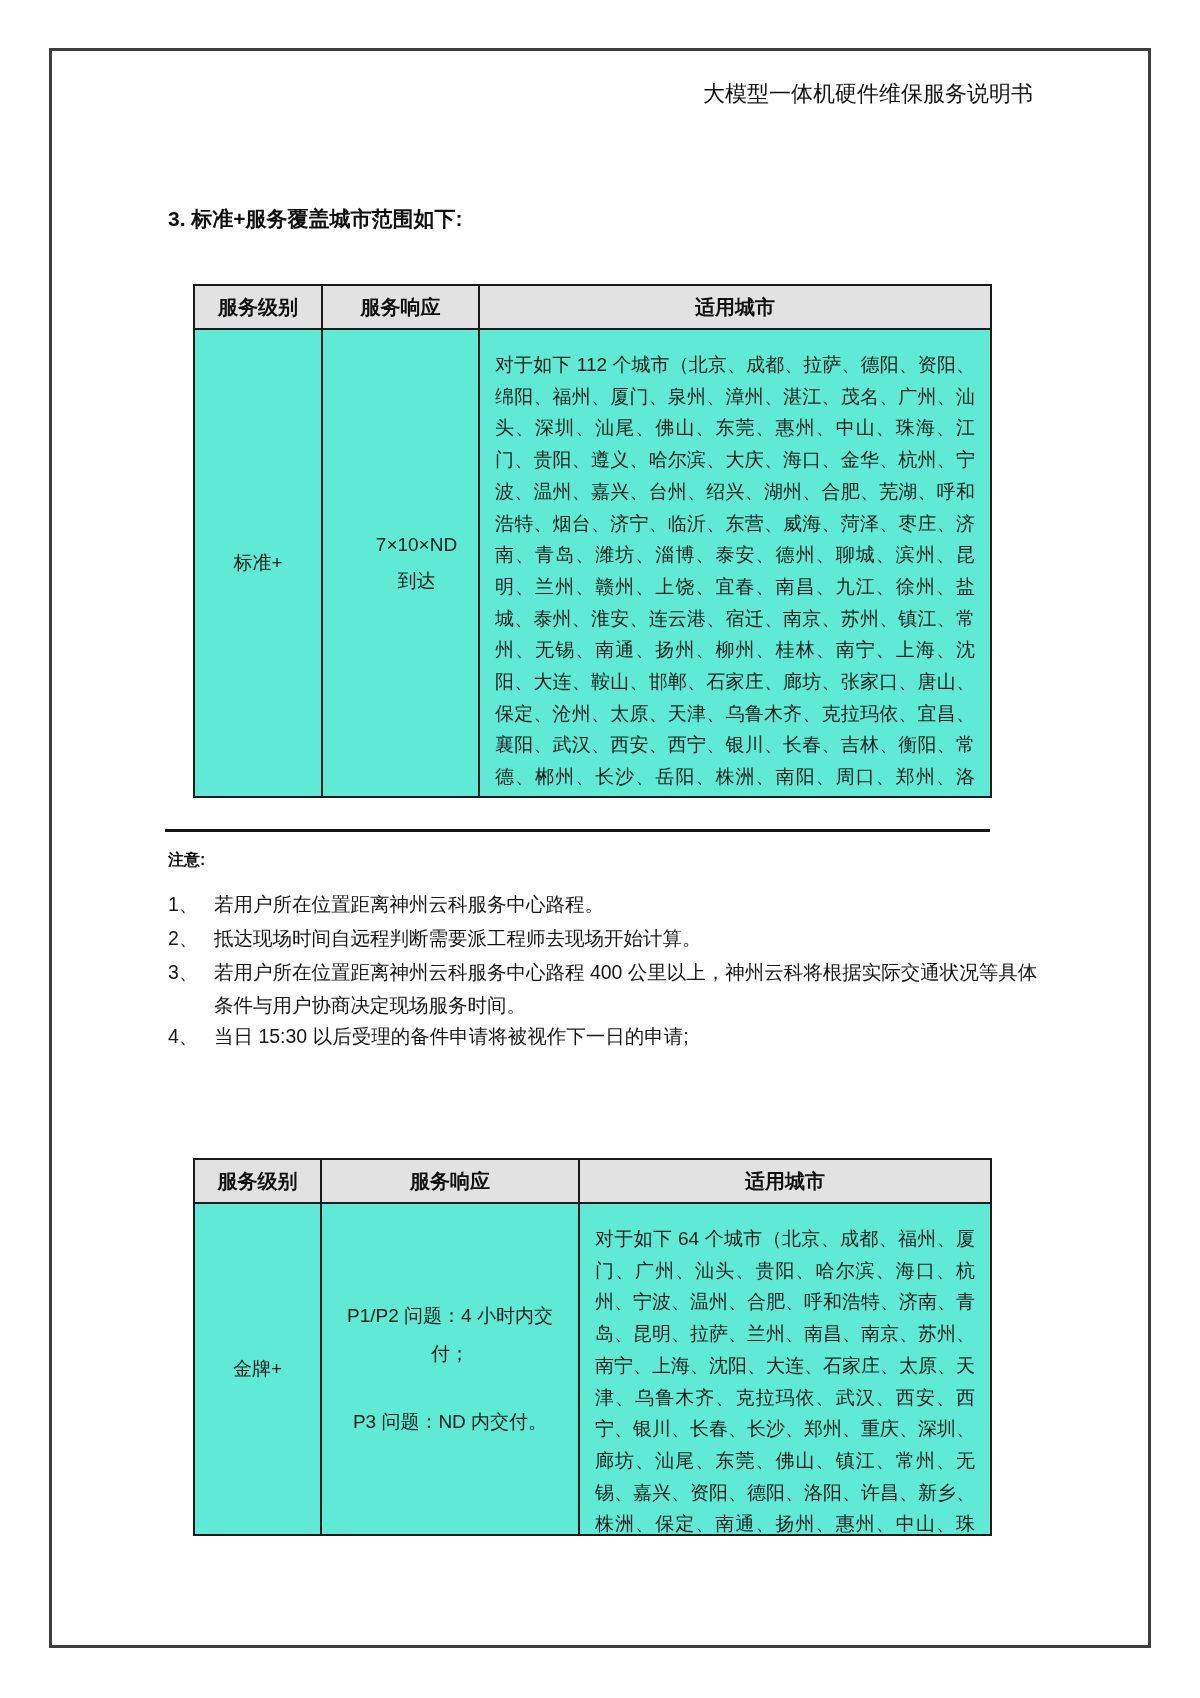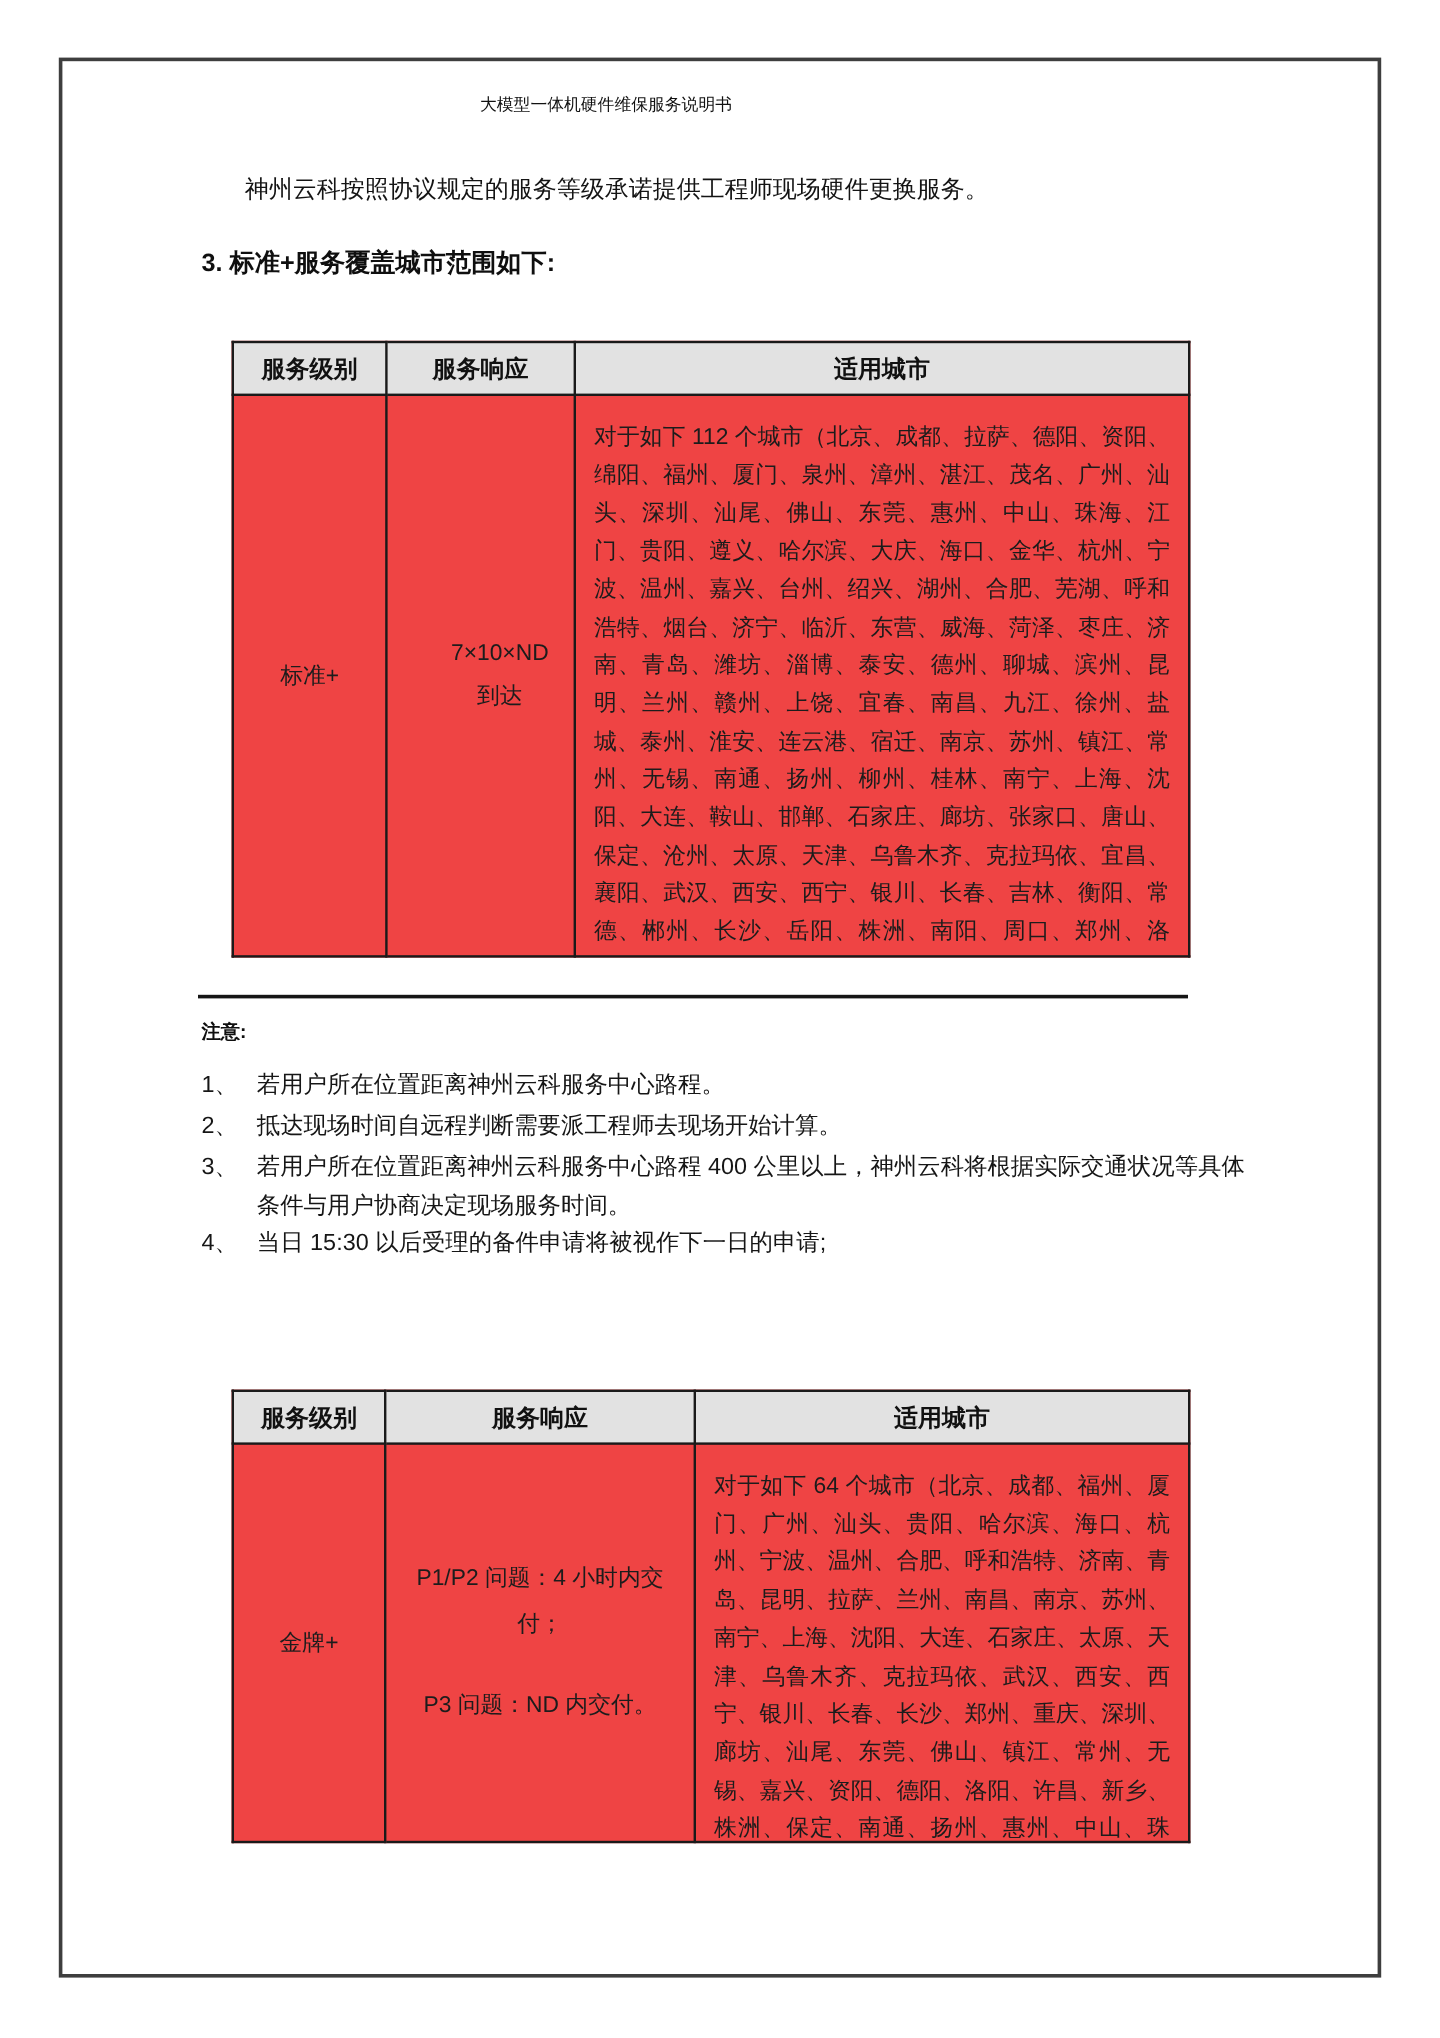--- a/index.html
+++ b/index.html
@@ -8,36 +8,36 @@
     background: #ffffff; overflow: hidden;
     font-family: "Liberation Sans", "DejaVu Sans", sans-serif;
     color: #1a1a1a;
   }
   .frame {
     position: absolute; left: 49px; top: 48px; width: 1102px; height: 1600px;
     border: 3px solid #3e3e3e; box-sizing: border-box;
   }
   .doc-header {
     position: absolute; top: 79px; left: 400px; width: 633px;
-    font-size: 14px; color: #111;
+    text-align: right; font-size: 22px; color: #111;
     font-family: "Liberation Serif", "DejaVu Serif", serif;
   }
   .intro {
     position: absolute; top: 144px; left: 204px; width: 840px;
     font-size: 20px; font-weight: 500; color: #141414;
   }
   .sec-heading {
     position: absolute; left: 168px; font-size: 21px; font-weight: 700; color: #0f0f0f;
   }
   #heading-1 { top: 205px; }
   #heading-2 { top: 1108px; }
 
   table.svc-table {
     position: absolute; left: 193px; width: 797px;
-    border-collapse: collapse; table-layout: fixed; background: #ef4444;
+    border-collapse: collapse; table-layout: fixed; background: #5eead4;
   }
   #table-1 { top: 284px; }
   #table-2 { top: 1158px; }
   .svc-table th {
     border: 2px solid #1a1a1a; background: #e2e2e2;
     font-size: 20px; font-weight: 700; color: #111;
     height: 42px; padding: 0; text-align: center;
   }
   .svc-table td {
     border: 2px solid #1a1a1a; vertical-align: middle;
@@ -84,21 +84,20 @@
   }
 </style>
 </head>
 <body>
 
 <div class="page">
   <div class="frame"></div>
 
   <div class="doc-header">大模型一体机硬件维保服务说明书</div>
 
-  <div class="intro">神州云科按照协议规定的服务等级承诺提供工程师现场硬件更换服务。</div>
 
   <div class="sec-heading" id="heading-1">3. 标准+服务覆盖城市范围如下:</div>
 
   <table class="svc-table" id="table-1">
     <colgroup>
       <col style="width:128px">
         <col style="width:157px">
         <col style="width:512px">
     </colgroup>
     <thead>

